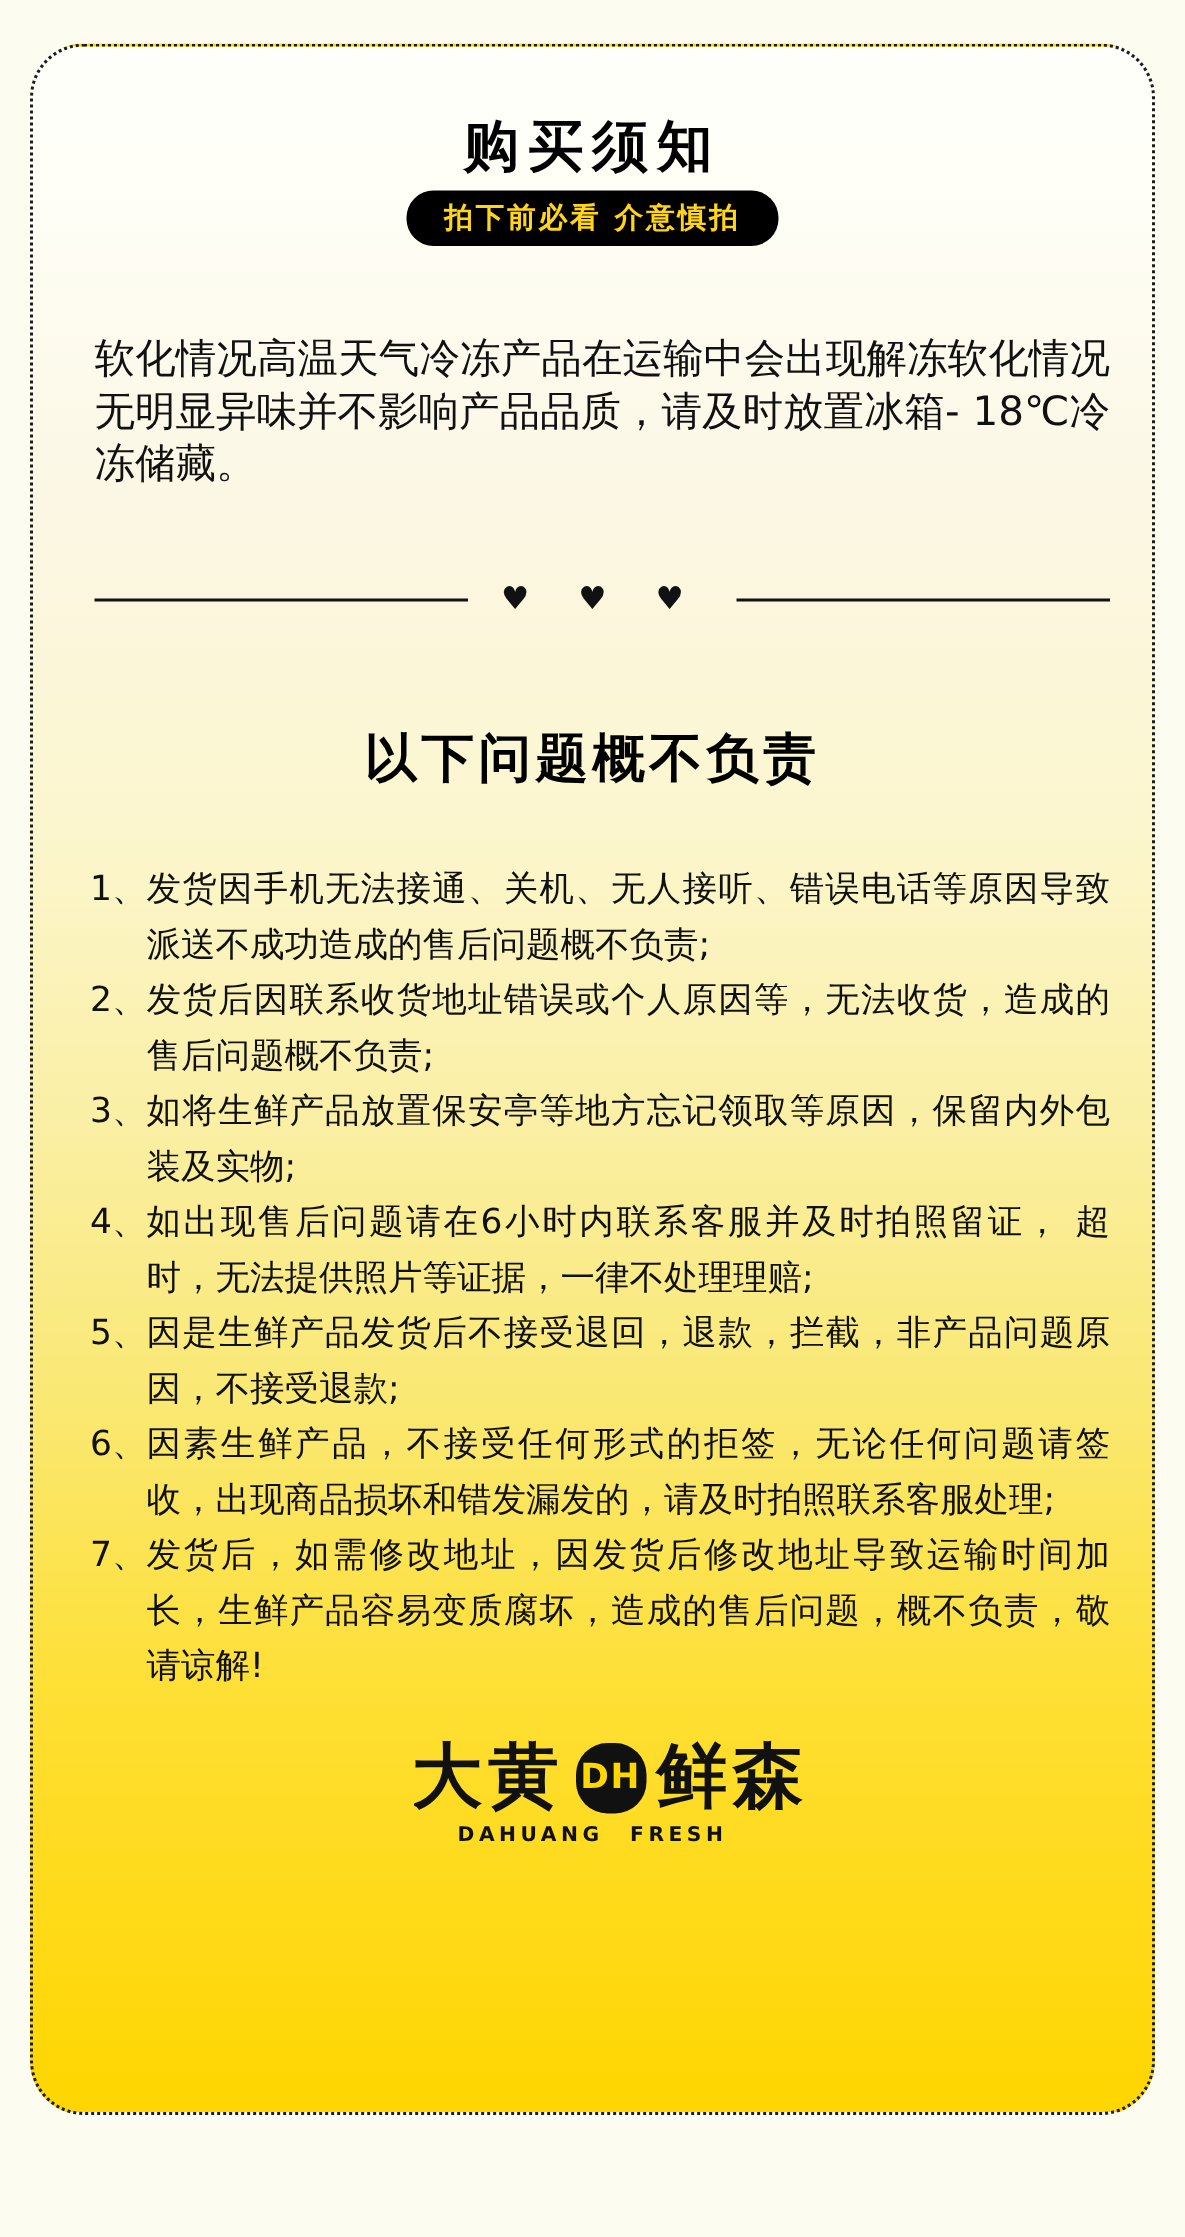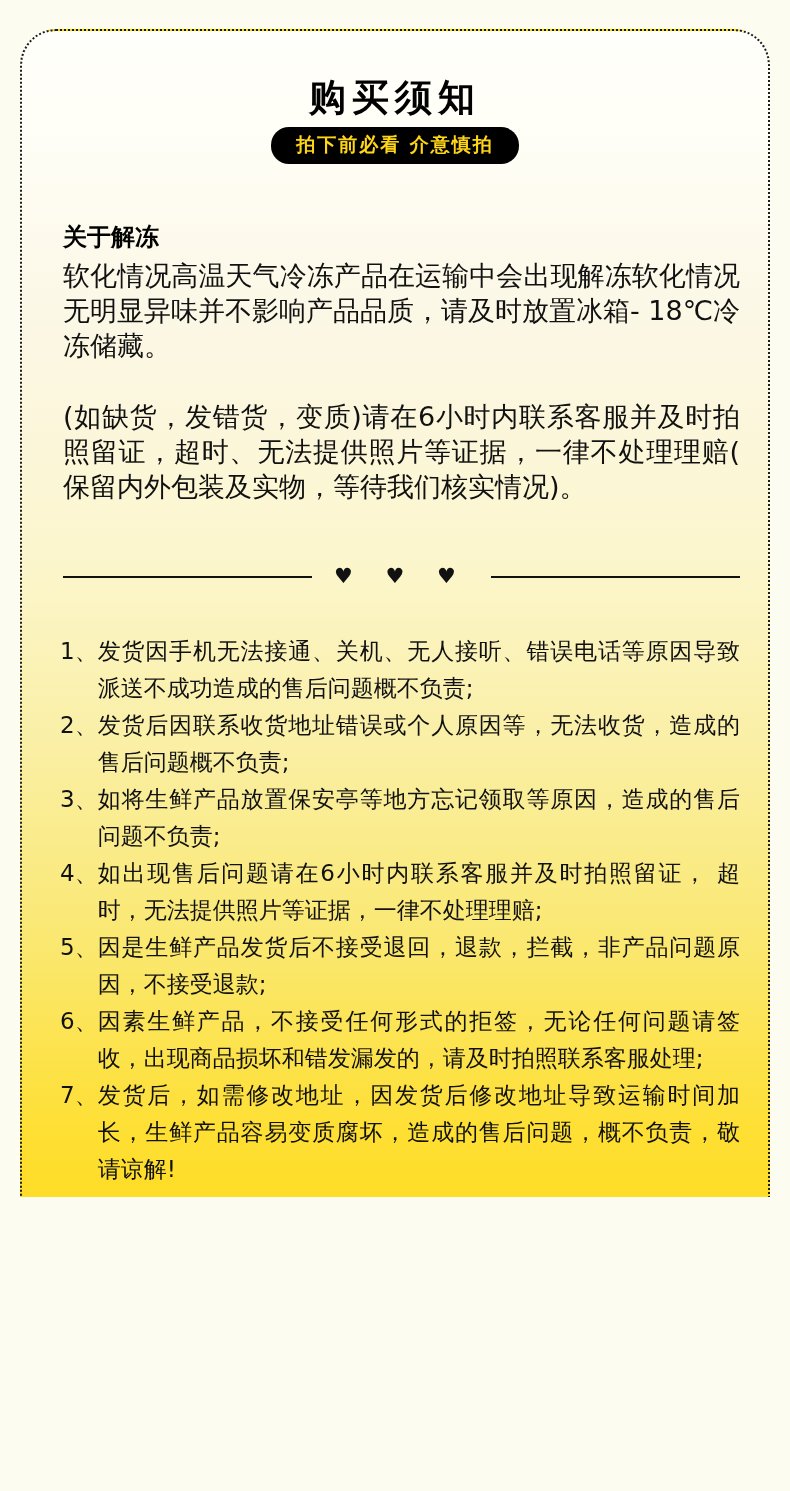--- a/index.html
+++ b/index.html
@@ -3,21 +3,21 @@
 <meta charset="utf-8">
 <style>
   * { margin: 0; padding: 0; box-sizing: border-box; }
   html, body {
     width: 790px;
     font-family: "DejaVu Sans", "Liberation Sans", sans-serif;
     background: #FCFCF0;
   }
   .page {
     width: 790px;
-    height: 1197px;
+    height: 1491px;
     background: #FCFCF0;
     position: relative;
   }
   .card {
     position: absolute;
     left: 20px;
     top: 29px;
     width: 750px;
     height: 1381px;
     border: 2px dotted #1d1d1d;
@@ -167,48 +167,47 @@
   <div class="card">
 
     <h1 class="page-title">购买须知</h1>
 
     <div class="badge-wrap">
       <span class="badge">拍下前必看 介意慎拍</span>
     </div>
 
     <div class="content">
       <section class="section section-1">
-        <h2>关于解冻</h2>
         <p>软化情况高温天气冷冻产品在运输中会出现解冻软化情况无明显异味并不影响产品品质，请及时放置冰箱- 18℃冷冻储藏。</p>
       </section>
 
       <section class="section section-2">
-        <p>(如缺货，发错货，变质)请在6小时内联系客服并及时拍照留证，超时、无法提供照片等证据，一律不处理理赔( 保留内外包装及实物，等待我们核实情况)。</p>
       </section>
     </div>
 
     <div class="divider">
       <span class="line"></span>
       <span class="hearts">♥ ♥ ♥</span>
       <span class="line"></span>
     </div>
 
+    <h2 class="big-heading">以下问题概不负责</h2>
 
     <ol class="disclaimer-list">
       <li>
         <span class="num">1、</span>
         <span class="txt">发货因手机无法接通、关机、无人接听、错误电话等原因导致派送不成功造成的售后问题概不负责;</span>
       </li>
       <li>
         <span class="num">2、</span>
         <span class="txt">发货后因联系收货地址错误或个人原因等，无法收货，造成的售后问题概不负责;</span>
       </li>
       <li>
         <span class="num">3、</span>
-        <span class="txt">如将生鲜产品放置保安亭等地方忘记领取等原因，造成的售后问题不负责;</span>
+        <span class="txt">如将生鲜产品放置保安亭等地方忘记领取等原因，保留内外包装及实物;</span>
       </li>
       <li>
         <span class="num">4、</span>
         <span class="txt">如出现售后问题请在6小时内联系客服并及时拍照留证， 超时，无法提供照片等证据，一律不处理理赔;</span>
       </li>
       <li>
         <span class="num">5、</span>
         <span class="txt">因是生鲜产品发货后不接受退回，退款，拦截，非产品问题原因，不接受退款;</span>
       </li>
       <li>

